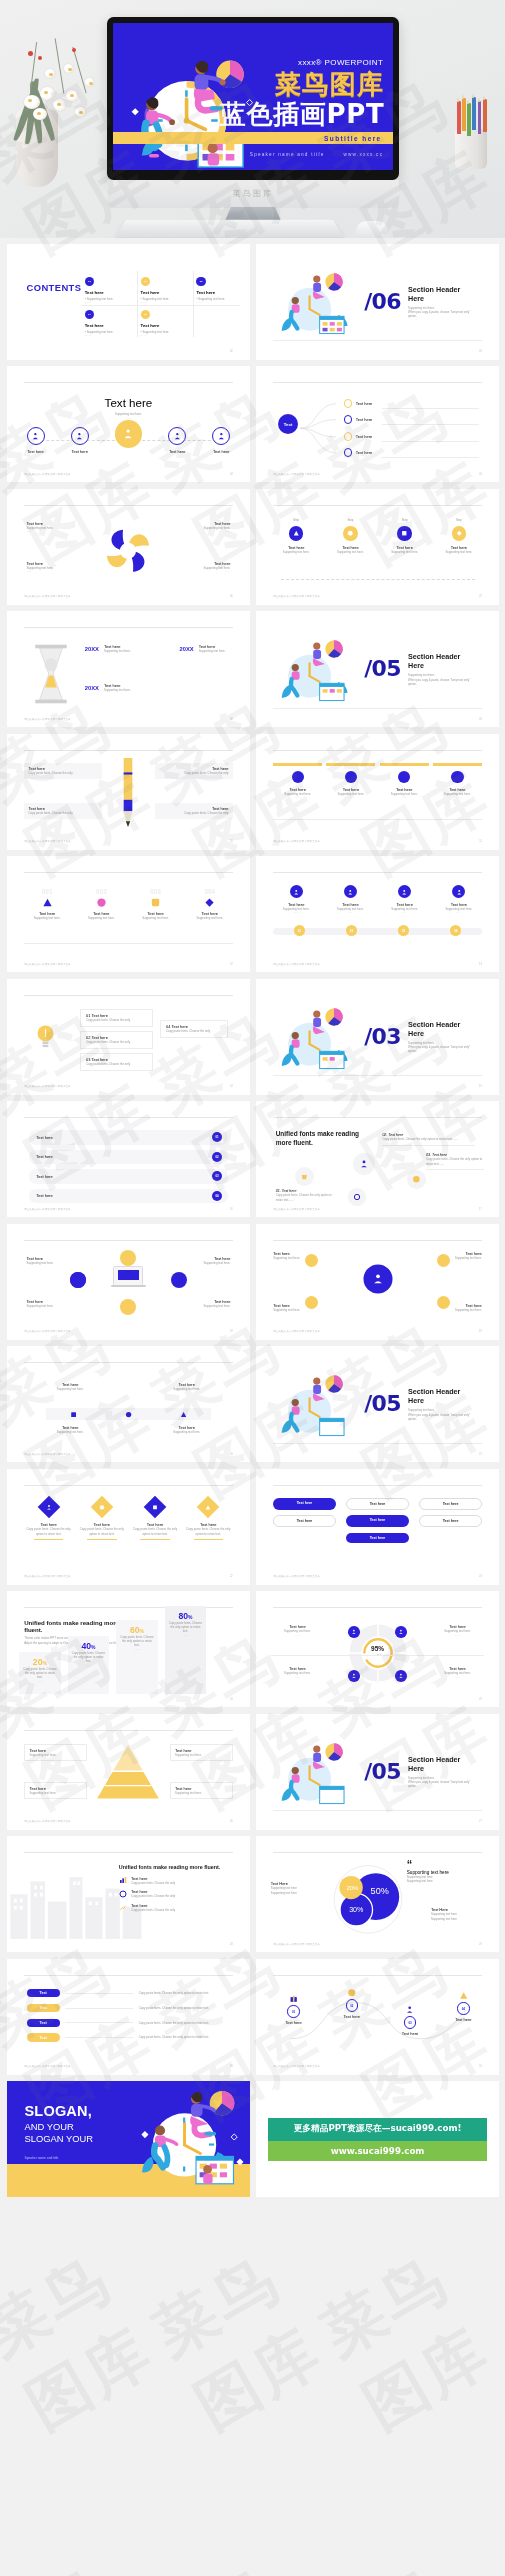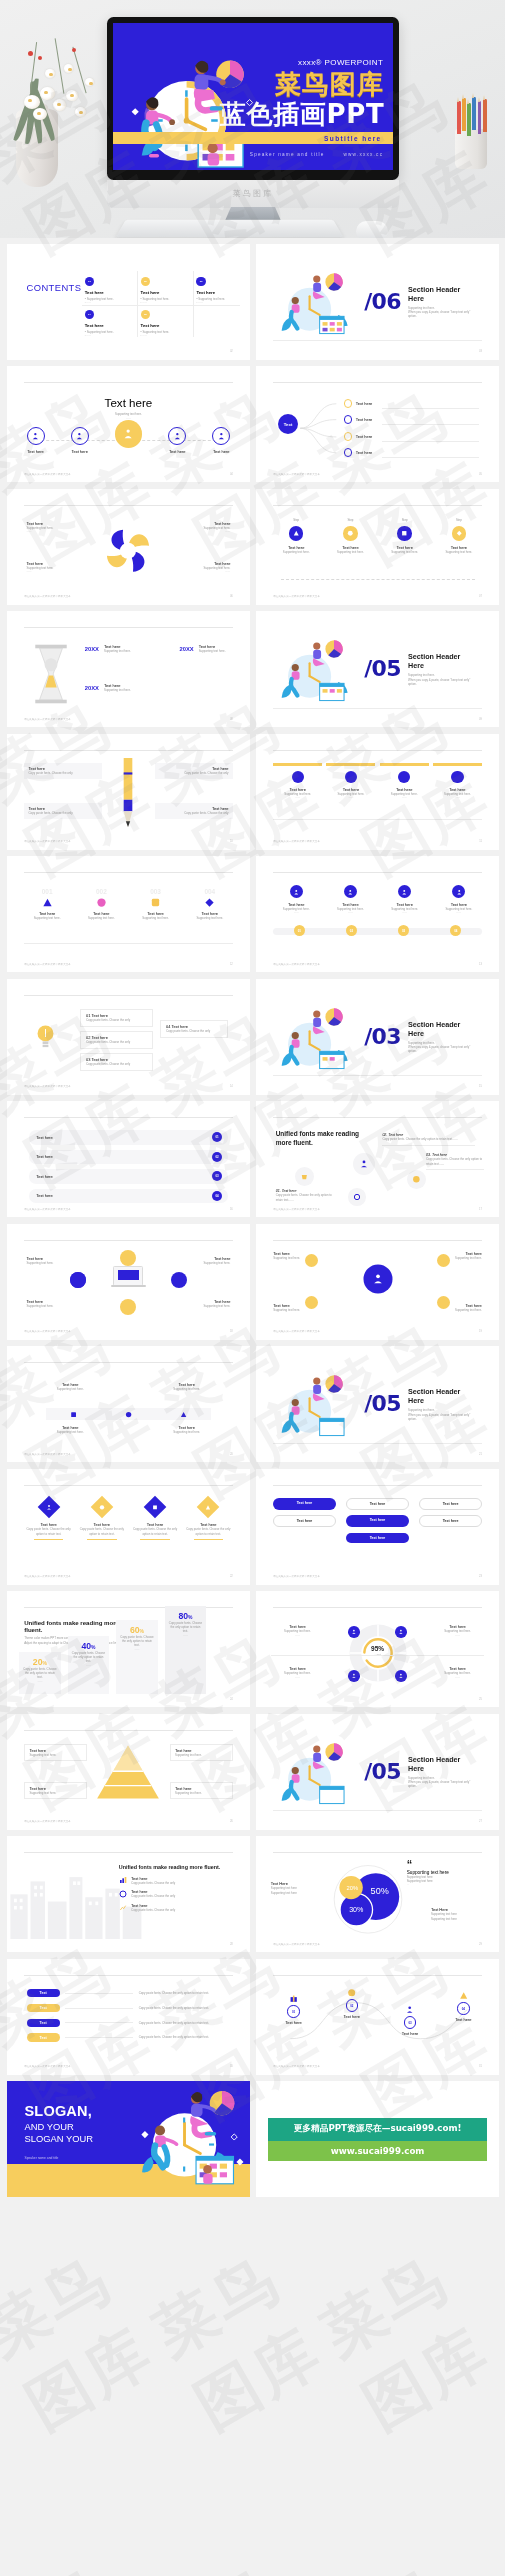--- a/index.html
+++ b/index.html
@@ -247,21 +247,21 @@
       <span>菜鸟图库</span>
     </div>
     <div class="mon-neck"></div>
     <div class="keyboard"></div>
     <div class="mouse"></div>
   </div>
 
   <div class="grid">
 
     <div class="slide">
-      <div style="position:absolute;left:8%;top:38px;font-size:9.4px;font-weight:400;color:#2d20d8;letter-spacing:0.4px;">CONTENTS</div>
+      <div style="position:absolute;left:8%;top:38px;font-size:9.4px;font-weight:700;color:#2d20d8;letter-spacing:0.4px;">CONTENTS</div>
       <div class="vline" style="left:53.5%;top:27.5px;height:66px;"></div>
       <div class="vline" style="left:76.5%;top:27.5px;height:66px;"></div>
       <div class="hline" style="left:31%;right:4%;top:61px;"></div>
       <div style="position:absolute;left:32%;top:33px;">
         <div class="cdot blue-dot" style="width:9.4px;height:9.4px;font-size:2.5px;">01</div>
         <div class="sh" style="margin-top:3.6px;font-weight:700;font-size:4.3px;">Text here</div>
         <div class="tiny" style="margin-top:2.2px;">• <span>Supporting text here.</span></div>
         <div class="tiny2">• ——</div>
       </div>
       <div style="position:absolute;left:55%;top:33px;">

